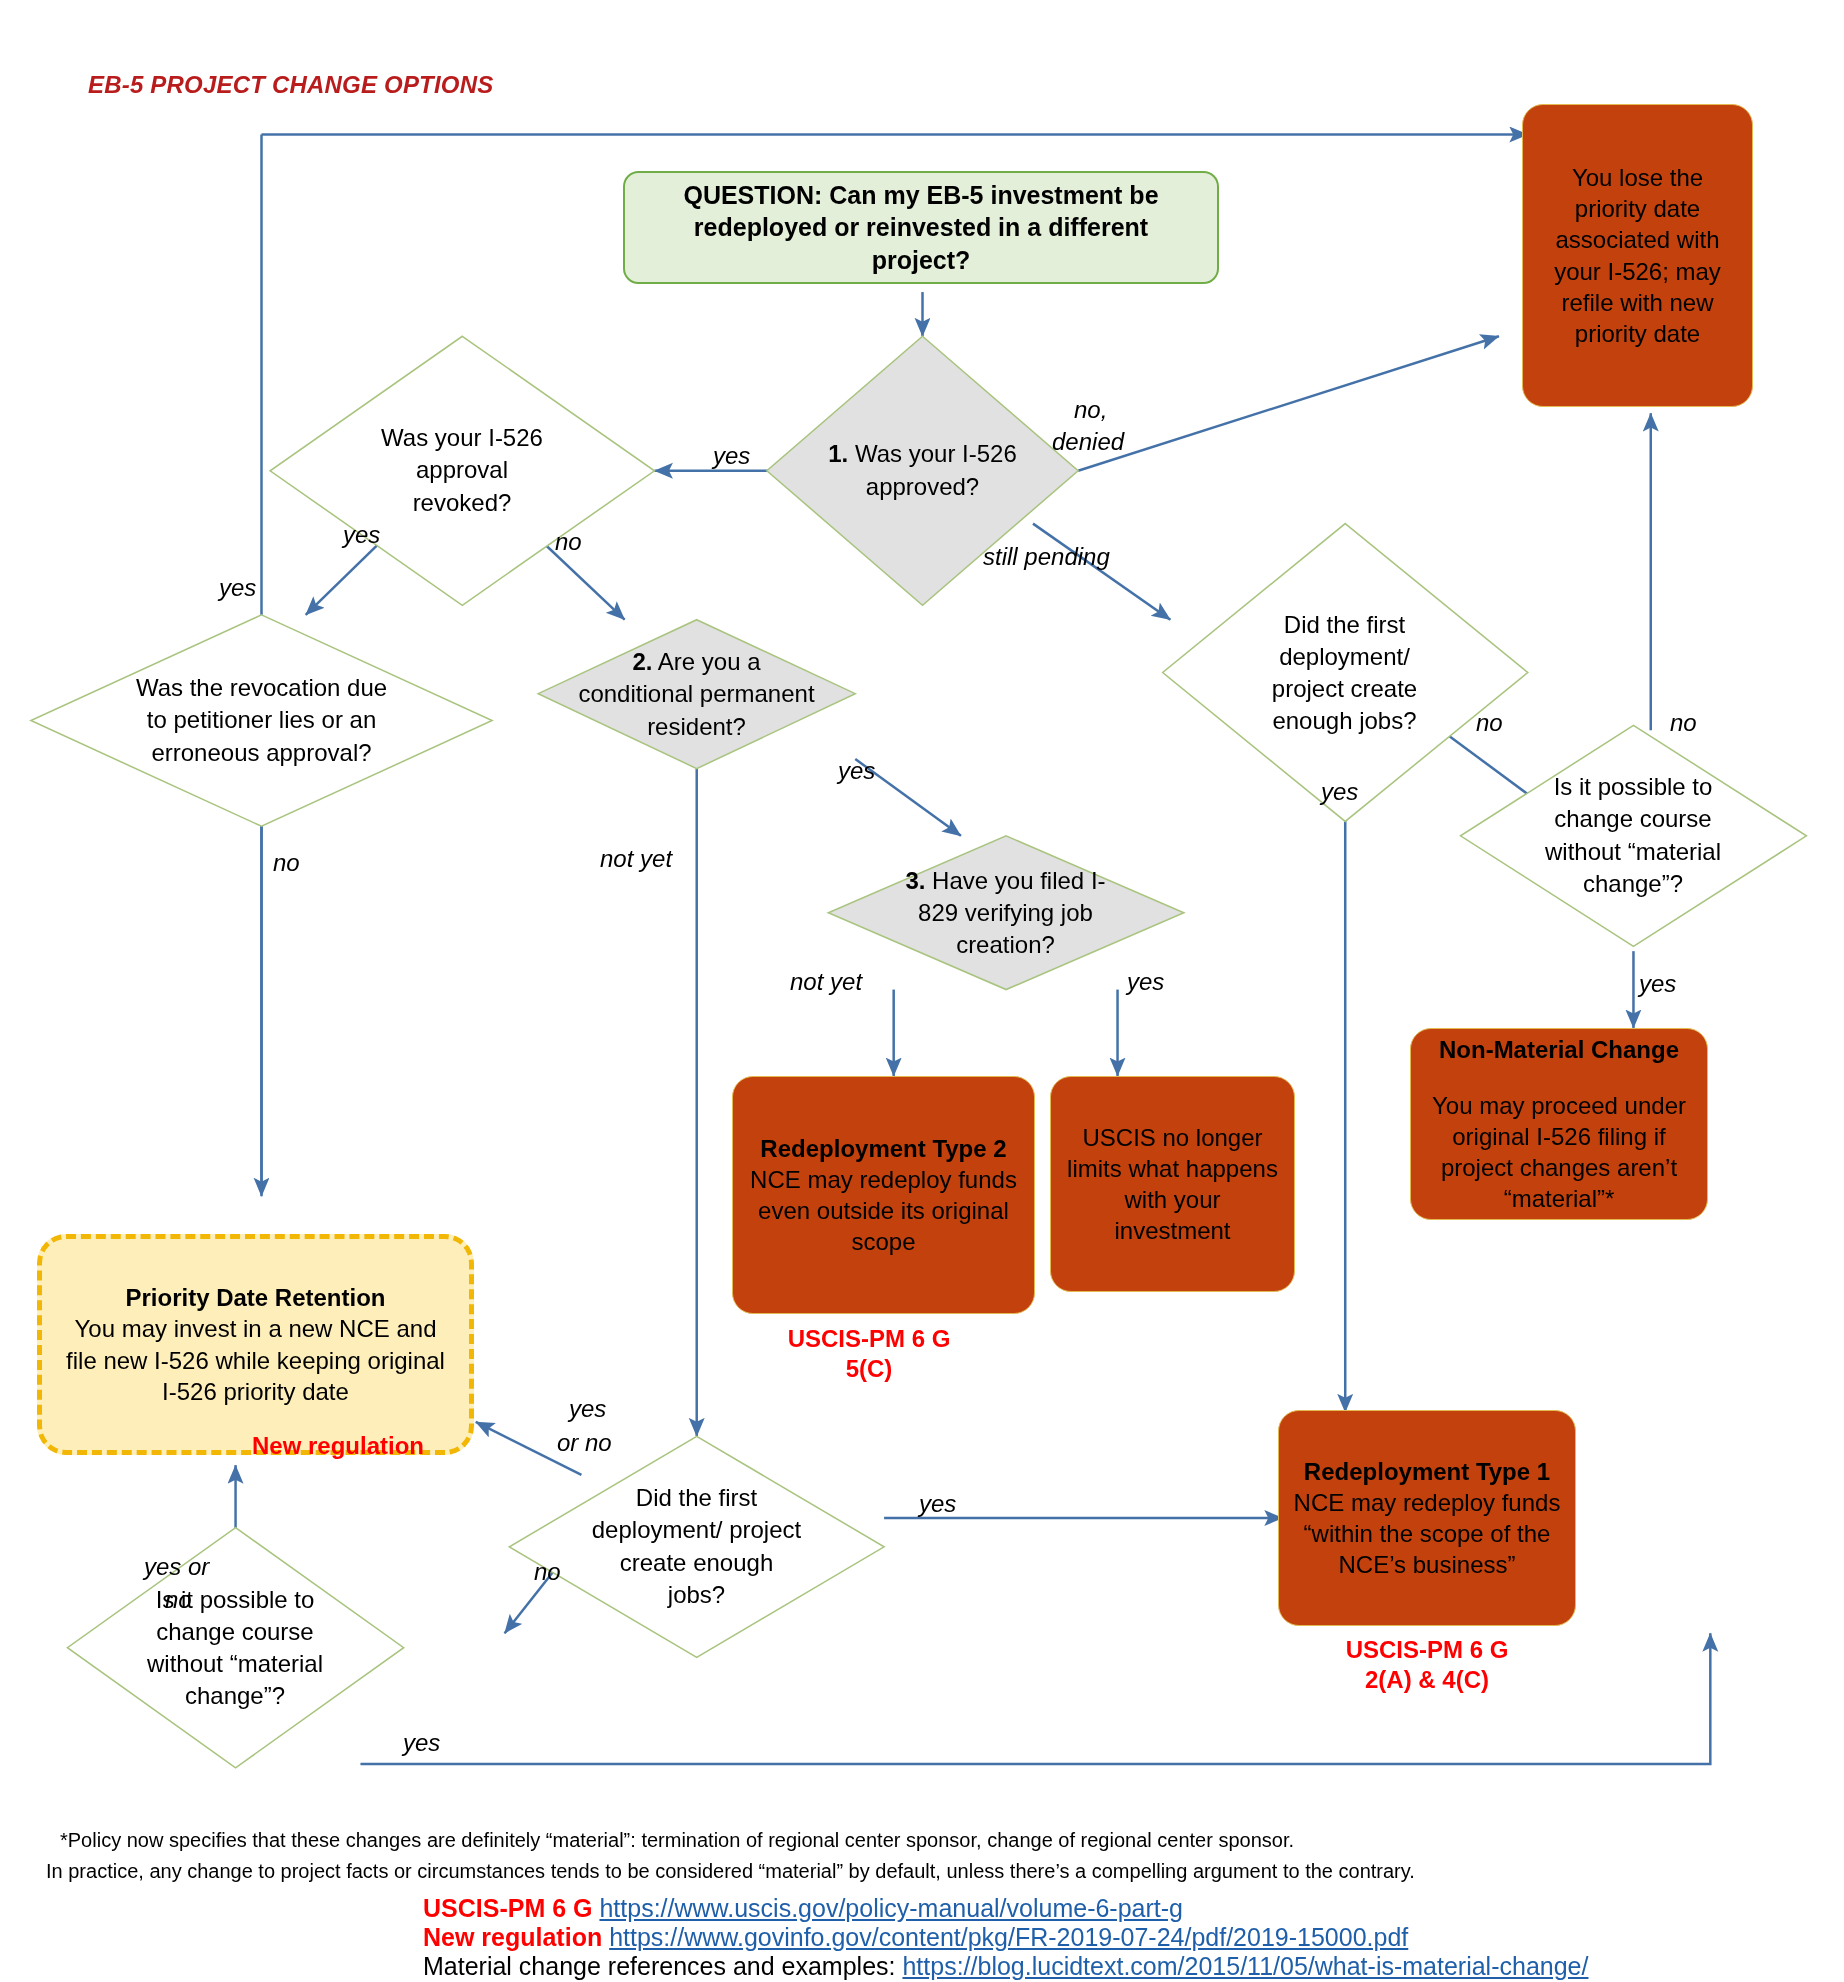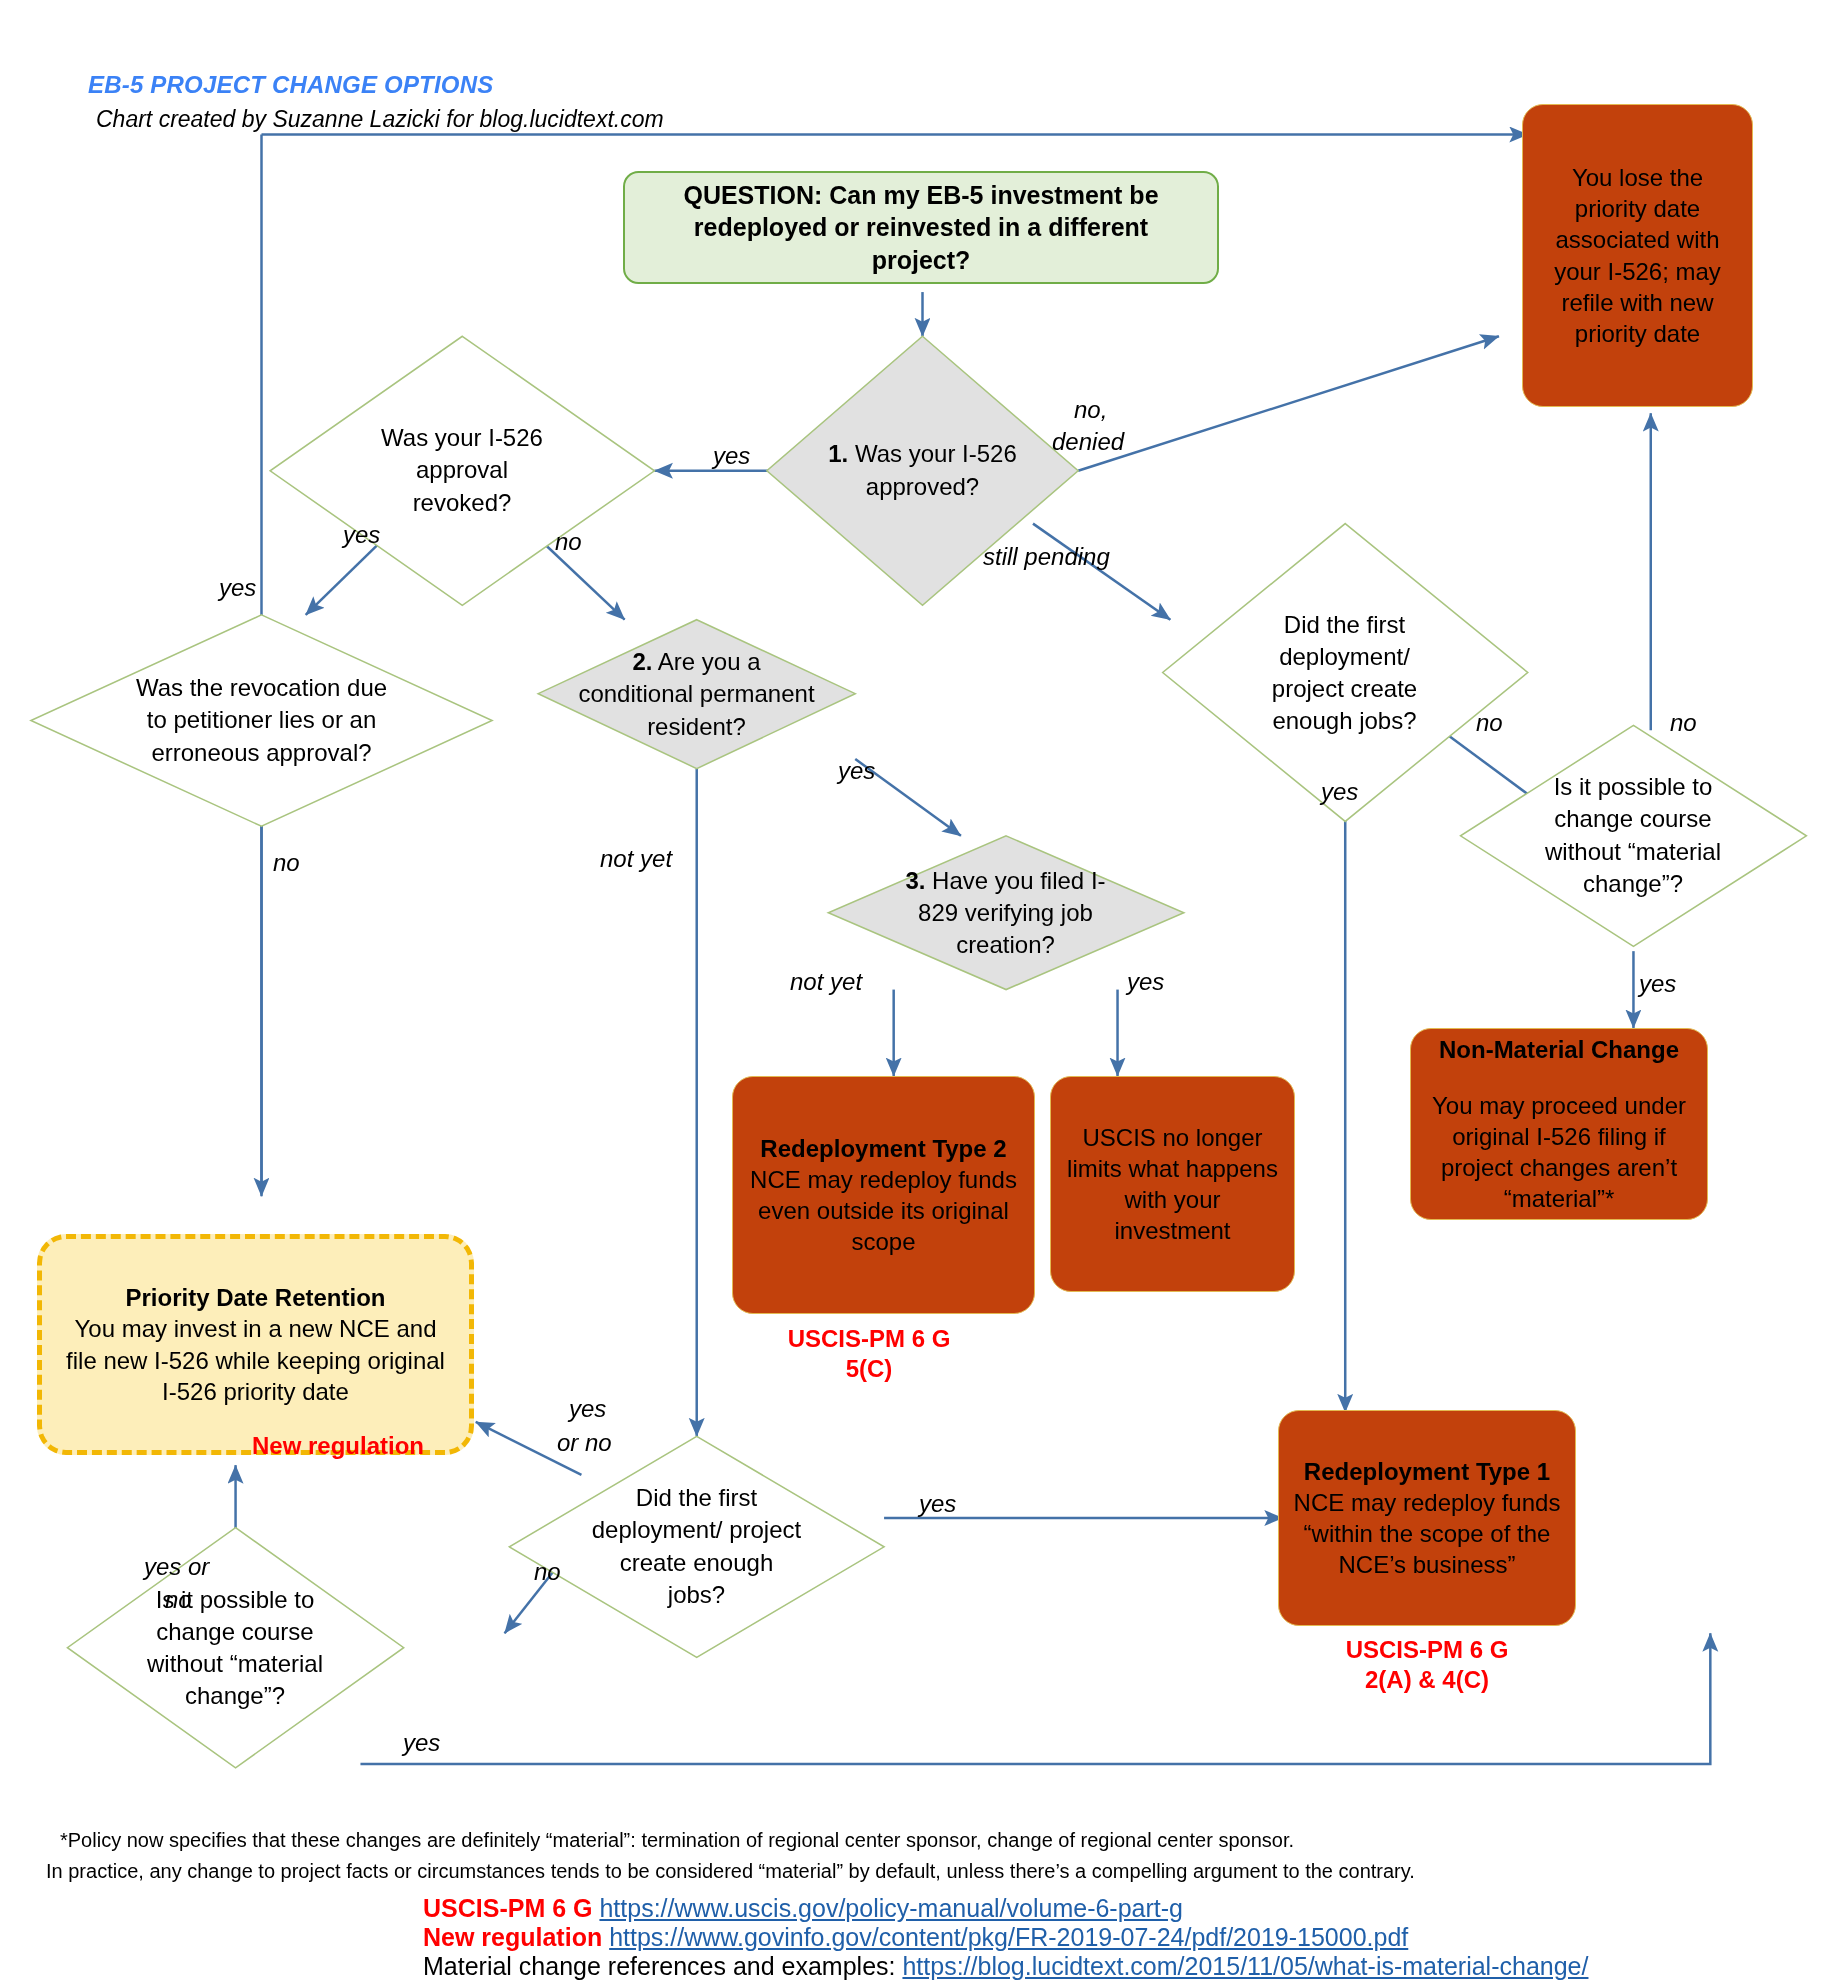--- a/index.html
+++ b/index.html
@@ -8,21 +8,21 @@
     font-family:"Liberation Sans", sans-serif;
     overflow:hidden;position:relative;
   }
   #canvas{position:absolute;left:0;top:0;width:1845px;height:1983px;}
   svg#wires{position:absolute;left:0;top:0;width:1845px;height:1983px;pointer-events:none;}
 
   
   .hdr-title{
     position:absolute;left:88px;top:71px;
     font-size:24px;font-weight:bold;font-style:italic;
-    letter-spacing:0.2px;color:#3b82f6;white-space:nowrap;
+    letter-spacing:0.2px;color:#b91c1c;white-space:nowrap;
   }
   .hdr-sub{
     position:absolute;left:96px;top:106px;
     font-size:23px;font-style:italic;color:#000;white-space:nowrap;
   }
 
   
   .rbox{
     position:absolute;box-sizing:border-box;
     display:flex;flex-direction:column;align-items:center;justify-content:center;
@@ -148,21 +148,20 @@
 
       <polygon points="1700,755 1880,870 1700,985 1520,870" fill="#ffffff"></polygon>
 
       <polygon points="725,1495 920,1610 725,1725 530,1610" fill="#ffffff"></polygon>
 
       <polygon points="245,1590 420,1715 245,1840 70,1715" fill="#ffffff"></polygon>
     </g>
   </svg>
 
   <div class="hdr-title">EB-5 PROJECT CHANGE OPTIONS</div>
-  <div class="hdr-sub">Chart created by Suzanne  Lazicki for blog.lucidtext.com</div>
 
   <div class="rbox box-green" style="left:623px;top:171px;width:596px;height:113px;padding:5.8px 17.3px;">
     <span>QUESTION: Can my EB-5 investment be redeployed or reinvested in a different project?</span>
   </div>
 
   <div class="rbox box-yellow" style="left:1522px;top:104px;width:231px;height:303px;padding:7.7px 15.4px;">
     <span>You lose the priority date associated with your I-526; may refile with new priority date</span>
   </div>
 
   <div class="rbox box-dashed" style="left:37px;top:1199px;width:437px;height:221px;padding:5.8px 19px;">

